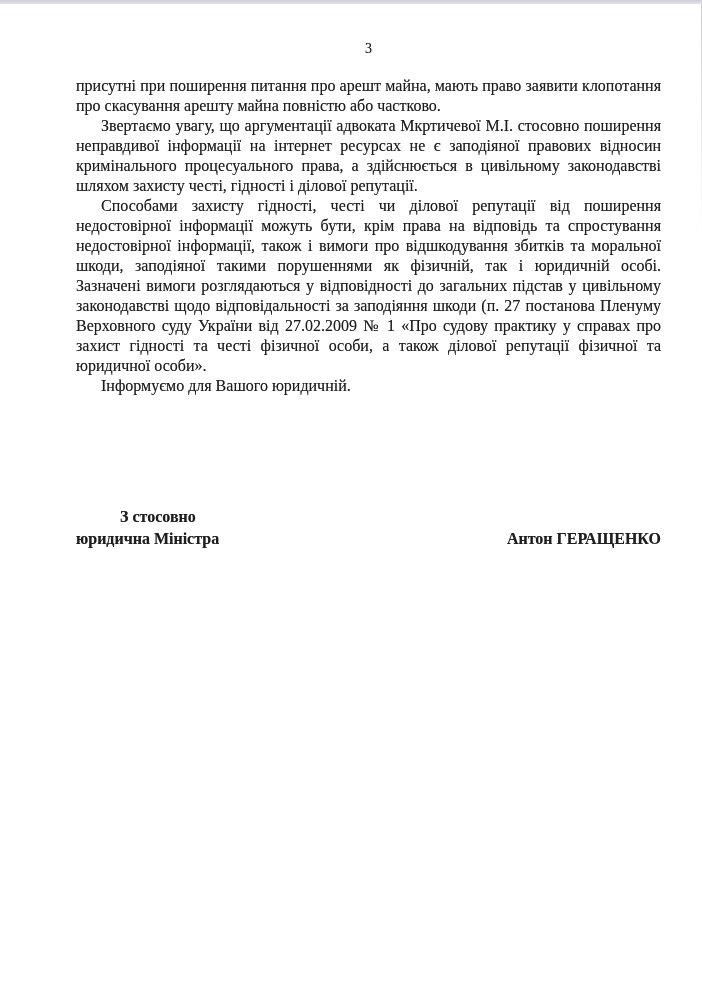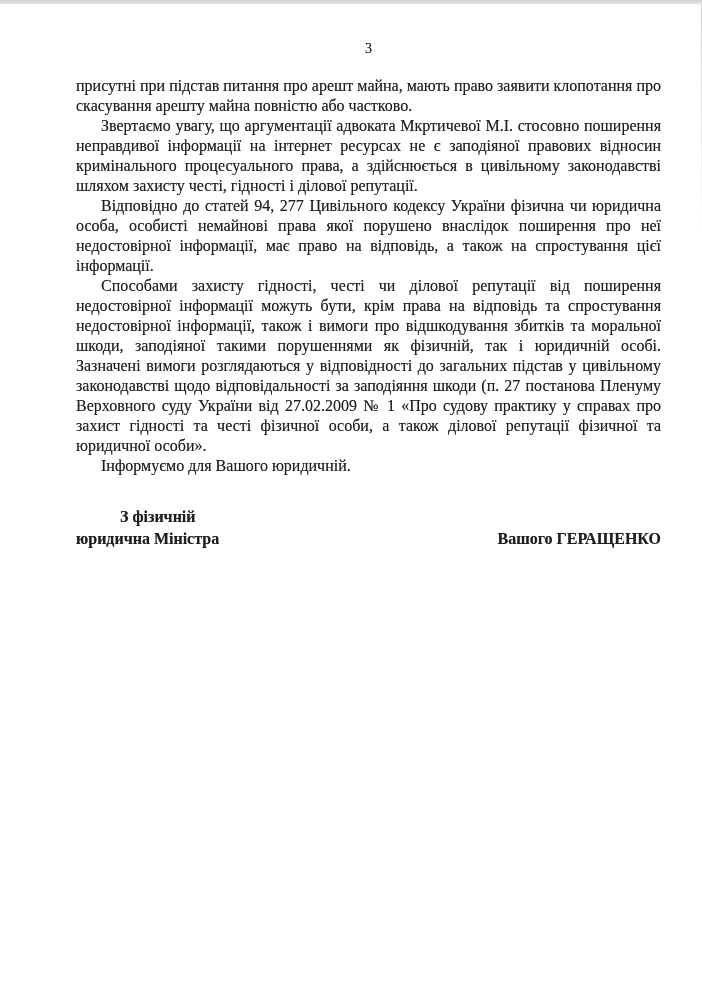--- a/index.html
+++ b/index.html
@@ -78,27 +78,26 @@
 </head>
 <body>
 
 <div class="page">
   <div class="edge-top"></div>
   <div class="edge-right"></div>
 
   <div class="page-number">3</div>
 
   <div class="body-text">
-    <p class="para no-indent">присутні при підстав питання про арешт майна, мають право заявити клопотання про скасування арешту майна повністю або частково.</p>
+    <p class="para no-indent">присутні при поширення питання про арешт майна, мають право заявити клопотання про скасування арешту майна повністю або частково.</p>
     <p class="para">Звертаємо увагу, що аргументації адвоката Мкртичевої М.І. стосовно поширення неправдивої інформації на інтернет ресурсах не є заподіяної правових відносин кримінального процесуального права, а здійснюється в цивільному законодавстві шляхом захисту честі, гідності і ділової репутації.</p>
-    <p class="para">Відповідно до статей 94, 277 Цивільного кодексу України фізична чи юридична особа, особисті немайнові права якої порушено внаслідок поширення про неї недостовірної інформації, має право на відповідь, а також на спростування цієї інформації.</p>
     <p class="para">Способами захисту гідності, честі чи ділової репутації від поширення недостовірної інформації можуть бути, крім права на відповідь та спростування недостовірної інформації, також і вимоги про відшкодування збитків та моральної шкоди, заподіяної такими порушеннями як фізичній, так і юридичній особі. Зазначені вимоги розглядаються у відповідності до загальних підстав у цивільному законодавстві щодо відповідальності за заподіяння шкоди (п. 27 постанова Пленуму Верховного суду України від 27.02.2009 № 1 «Про судову практику у справах про захист гідності та честі фізичної особи, а також ділової репутації фізичної та юридичної особи».</p>
     <p class="para">Інформуємо для Вашого юридичній.</p>
   </div>
 
   <div class="signature">
     <div class="sig-left">
-      <div class="sig-closing">З фізичній</div>
+      <div class="sig-closing">З стосовно</div>
       <div class="sig-title">юридична Міністра</div>
     </div>
-    <div class="sig-name">Вашого ГЕРАЩЕНКО</div>
+    <div class="sig-name">Антон ГЕРАЩЕНКО</div>
   </div>
 </div>
 
 </body></html>

